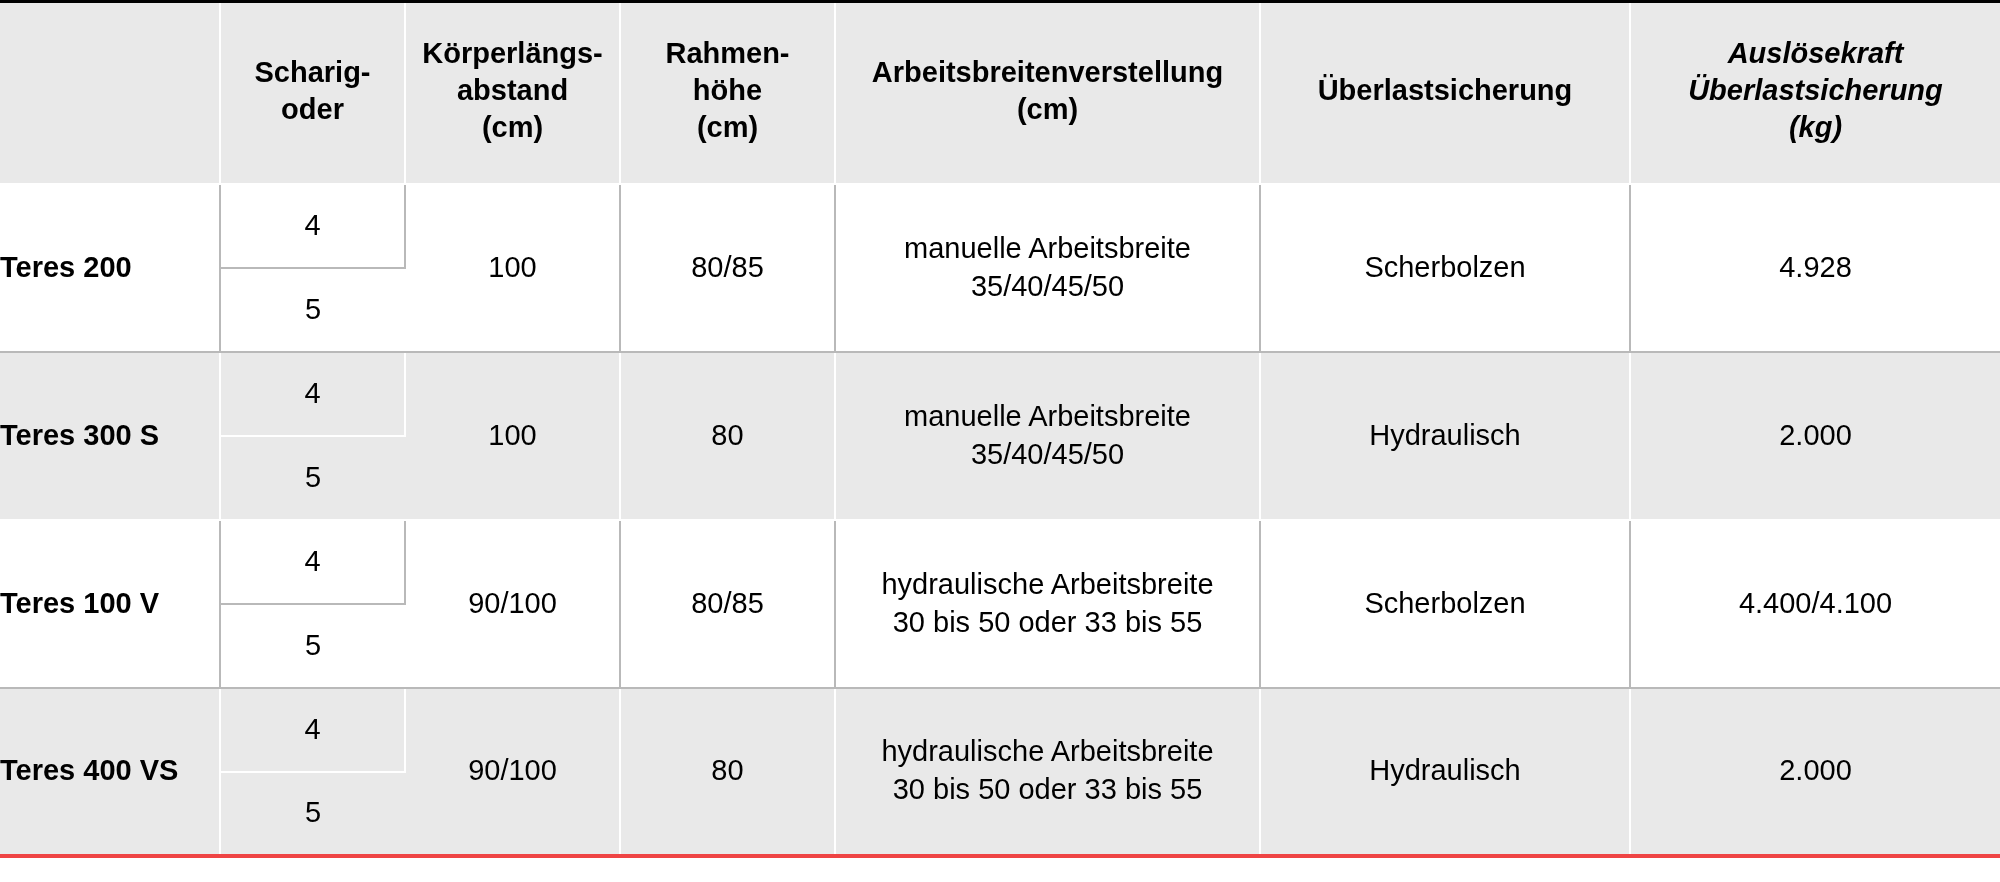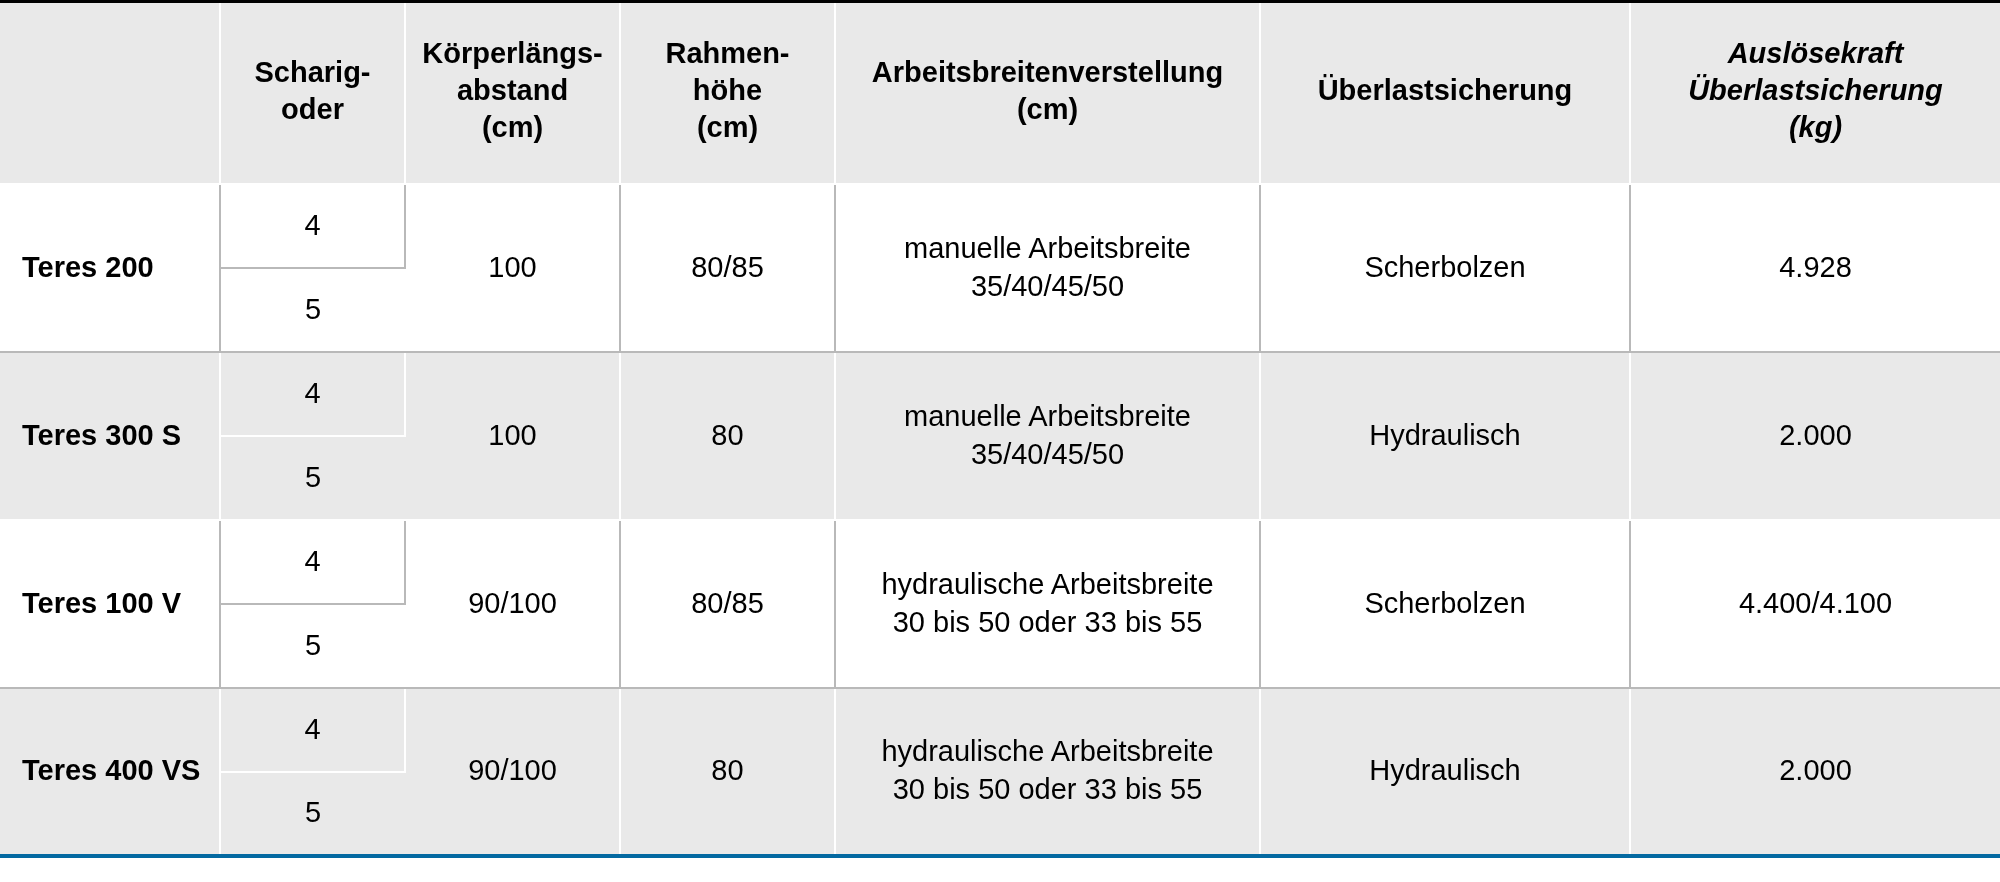--- a/index.html
+++ b/index.html
@@ -19,21 +19,21 @@
     width: 2000px;
     box-sizing: border-box;
     padding: 0;
   }
 
   table.spec {
     border-collapse: collapse;
     table-layout: fixed;
     width: 2000px;
     border-top: 3px solid #000000;
-    border-bottom: 4px solid #0369a1;
+    border-bottom: 4px solid #ef4444;
   }
 
   
   col.c-model { width: 220px; }
   col.c-shares { width: 185px; }
   col.c-body   { width: 215px; }
   col.c-frame  { width: 215px; }
   col.c-width  { width: 425px; }
   col.c-over   { width: 370px; }
   col.c-force  { width: 370px; }
@@ -71,21 +71,21 @@
   tbody tr.band-light td { background: #ffffff; }
   tbody tr.band-dark td  { background: #e9e9e9; }
 
   
   tbody tr.band-light td { border-right-color: #b9b9b9; border-bottom-color: #b9b9b9; }
   tbody tr.band-dark td  { border-right-color: #ffffff; border-bottom-color: #ffffff; }
 
   td.model {
     font-weight: bold;
     text-align: left;
-    padding-left: 22px;
+    padding-left: 0;
     font-size: 29px;
   }
 
   td.shares {
     font-size: 29px;
     height: 84px;
   }
   
   td.shares.top { border-bottom: 2px solid #b9b9b9; }
   tbody tr.band-dark td.shares.top { border-bottom: 2px solid #ffffff; }

